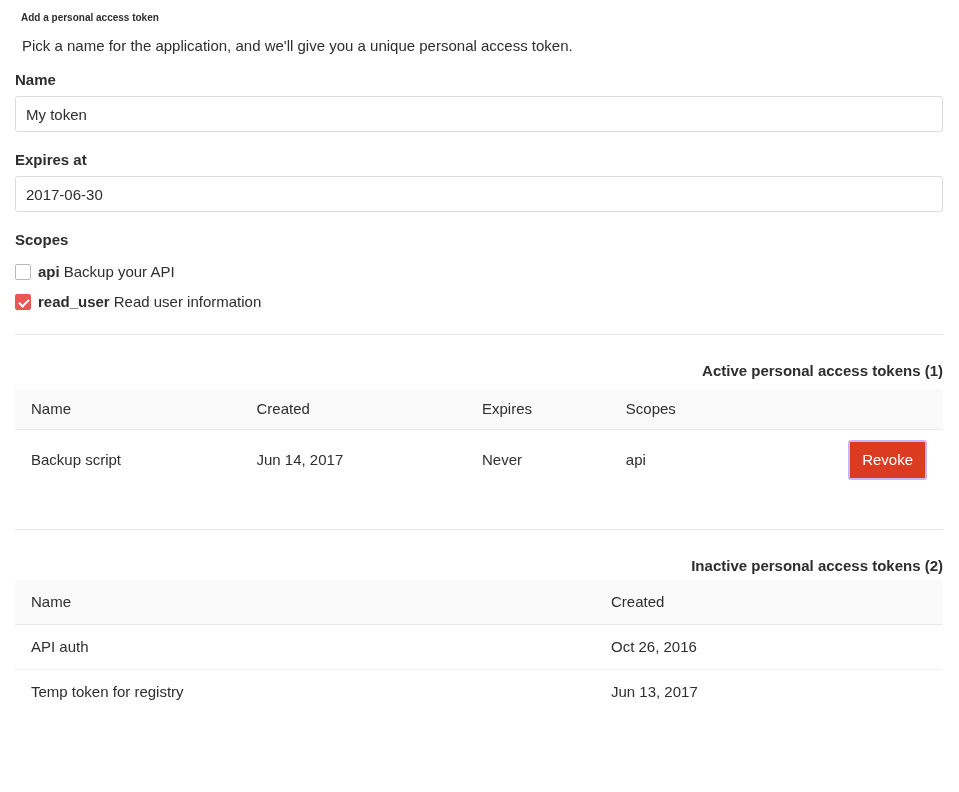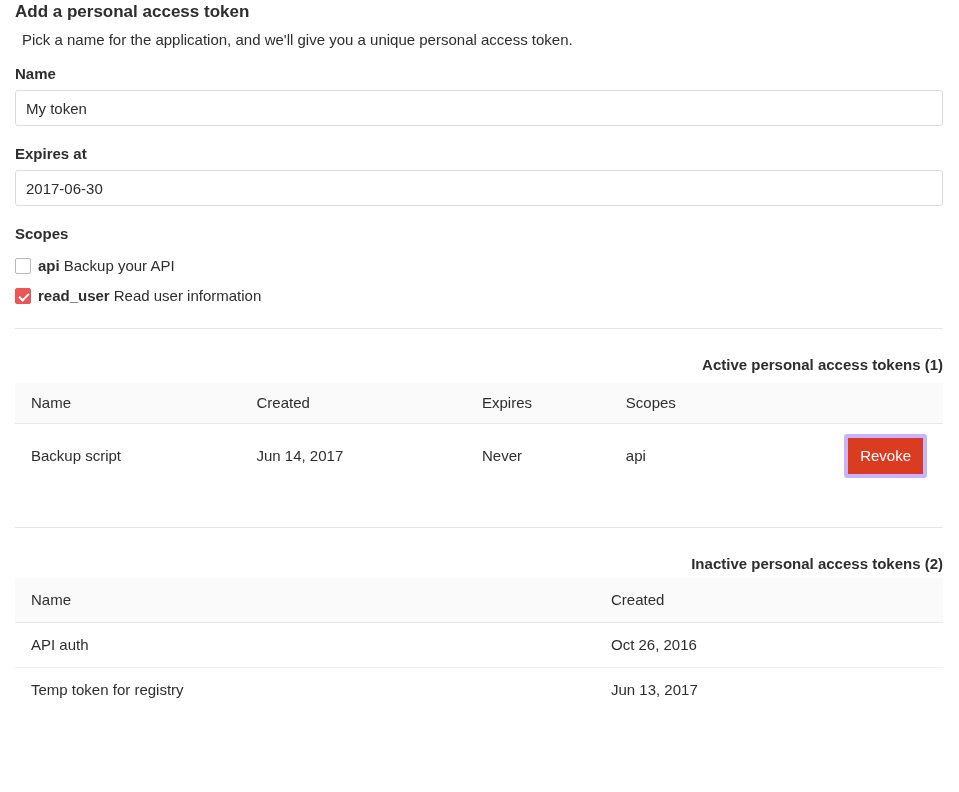--- a/index.html
+++ b/index.html
@@ -9,23 +9,23 @@
     min-height: 792px;
     background: #ffffff;
     color: #2e2e2e;
     font-family: "Liberation Sans", "DejaVu Sans", sans-serif;
     font-size: 15px;
     line-height: 20px;
   }
   .container { padding: 0 16px 0 15px; }
 
   .form-heading {
-    margin: 0;
+    margin: 6px;
     padding-top: 2px;
-    font-size: 17px;
+    font-size: 10px;
     font-weight: bold;
     line-height: 20px;
   }
   .form-desc { margin: 8px 7px 14px; }
 
   .field-label {
     display: block;
     font-weight: bold;
     margin: 18px 0 0;
   }
@@ -79,21 +79,21 @@
   .btn-create {
     margin-top: 22px;
     padding: 7px 12px;
     background: #1aaa55;
     border: 1px solid #18944c;
     color: #fff;
   }
   .btn-revoke {
     padding: 8px 12px;
     background: #db3b21;
-    border: 4px solid #c4b5fd;
+    border: 2px solid #c4b5fd;
     color: #fff;
   }
 
   hr.section-divider {
     border: 0;
     border-top: 1px solid #e5e5e5;
     margin: 22px 0 0;
   }
   hr.section-divider.second { margin-top: 39px; }
 

